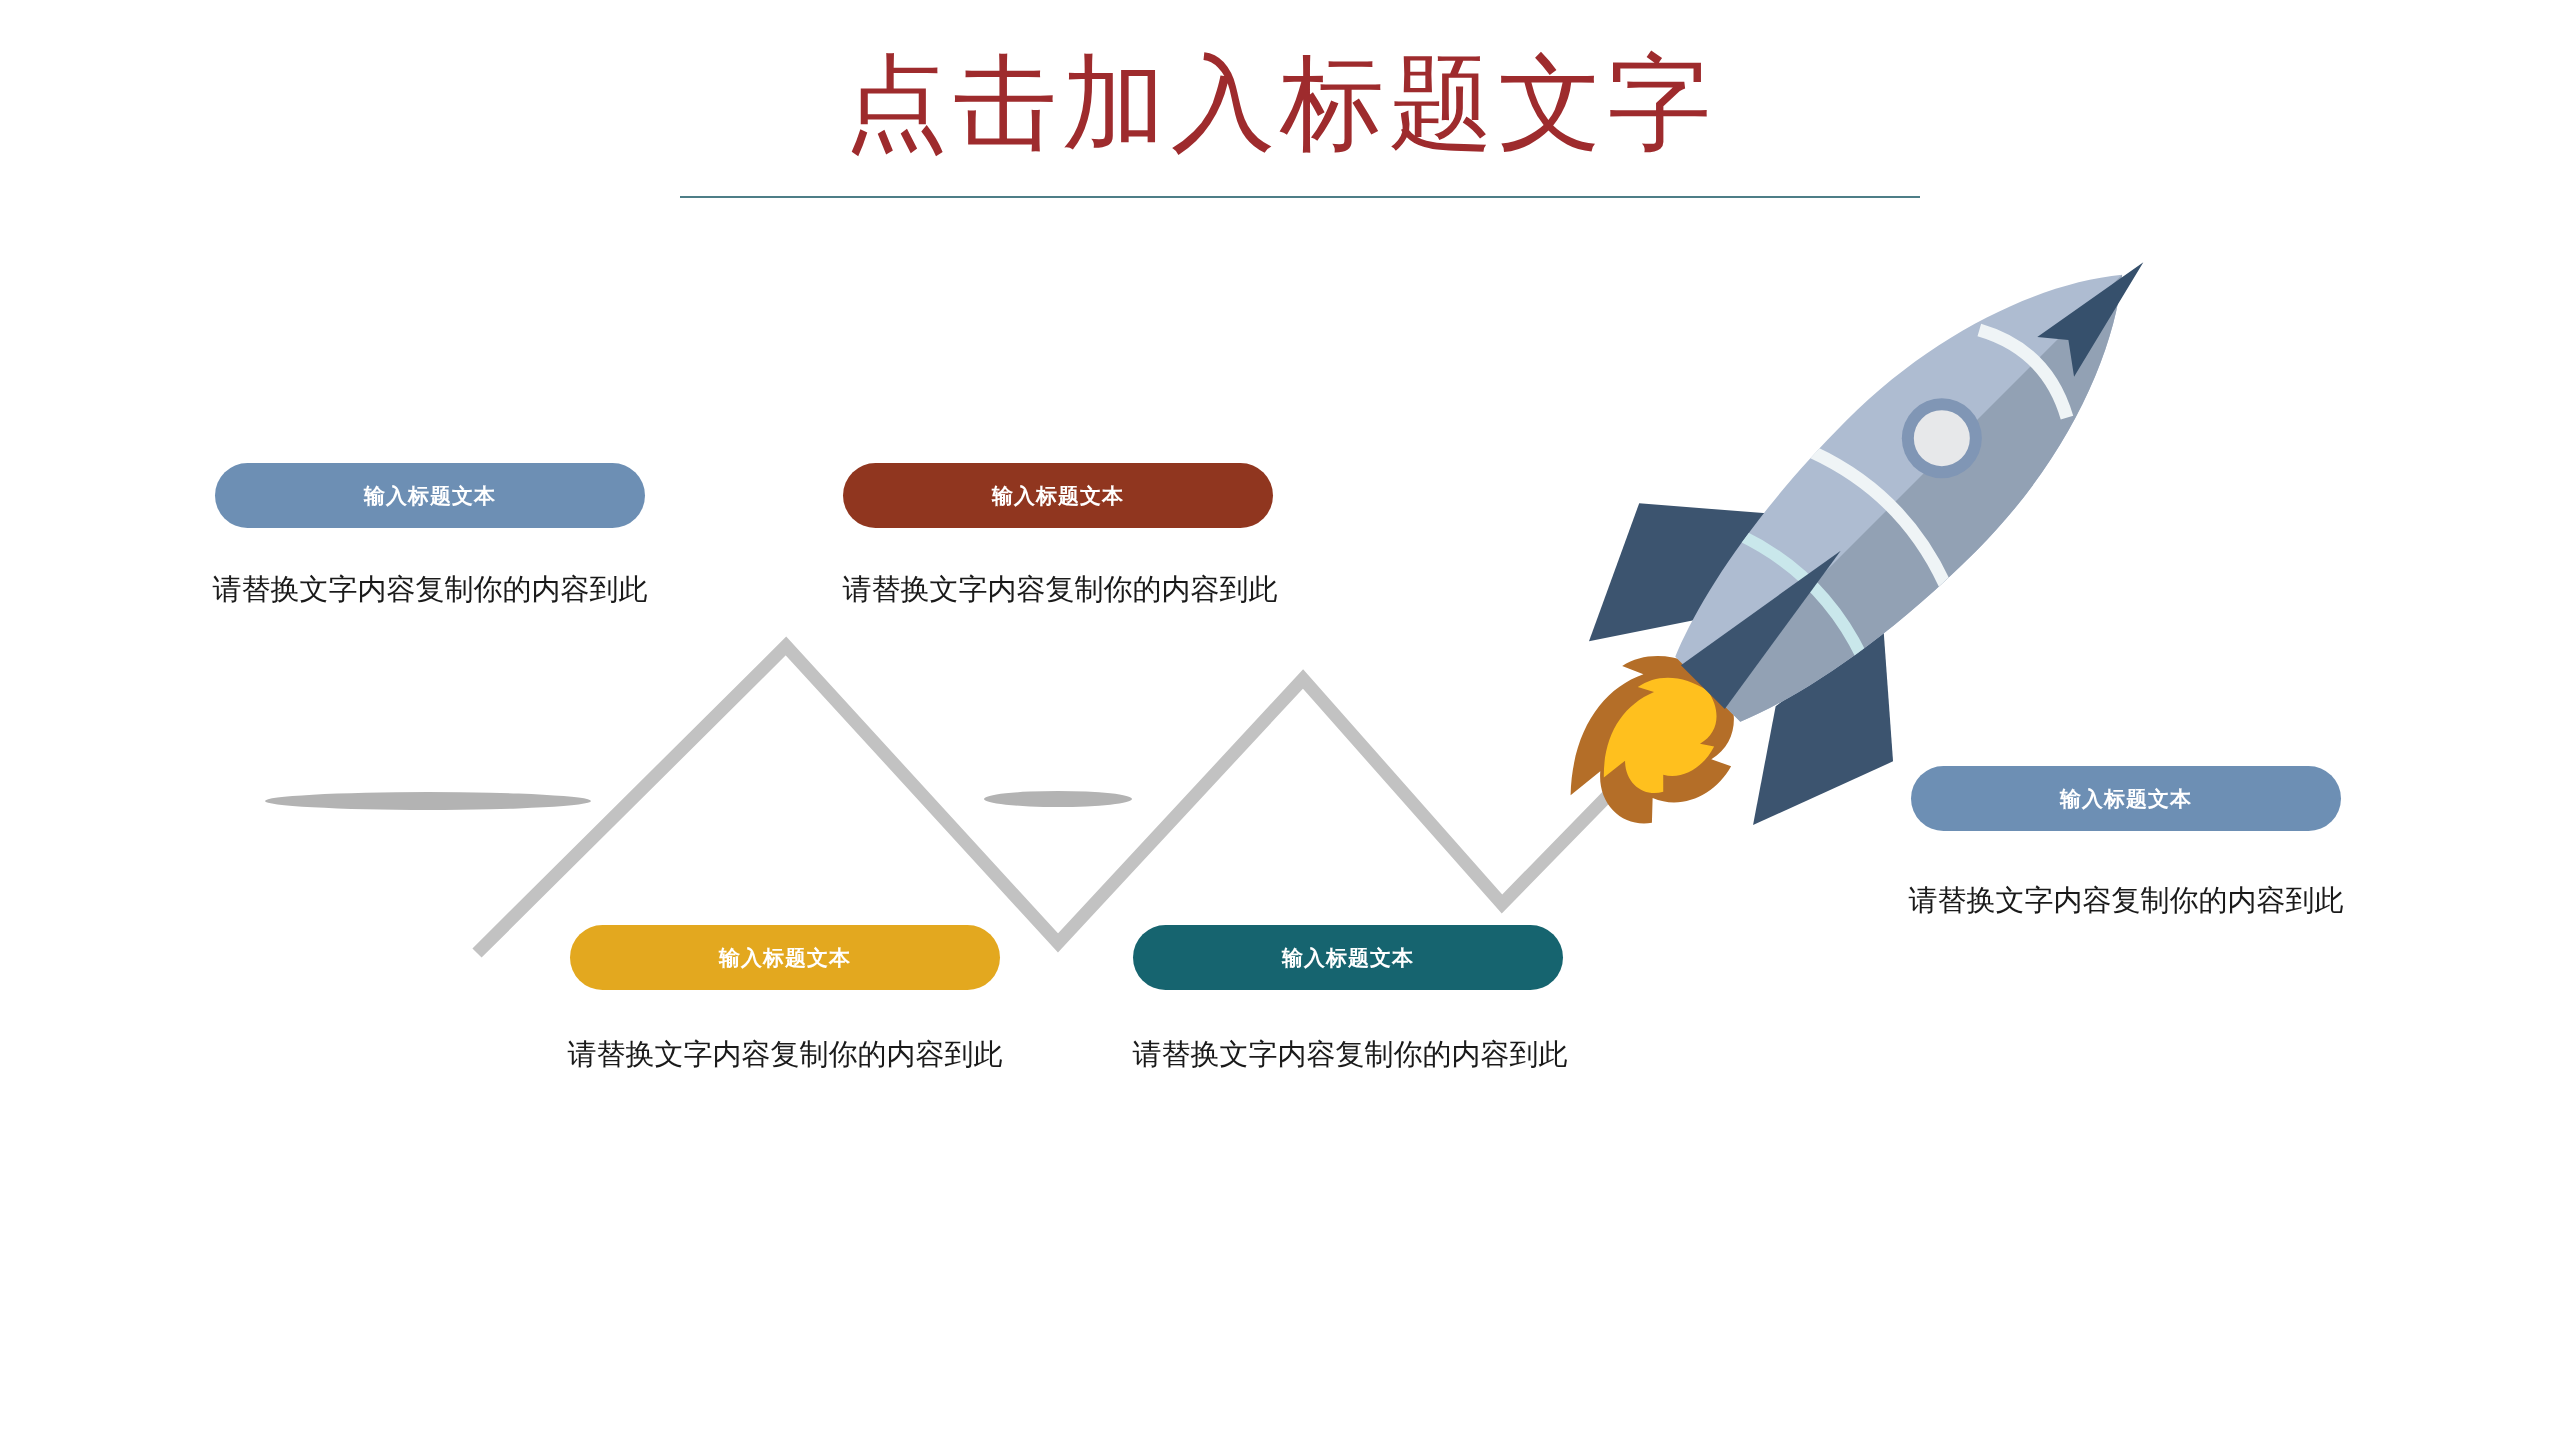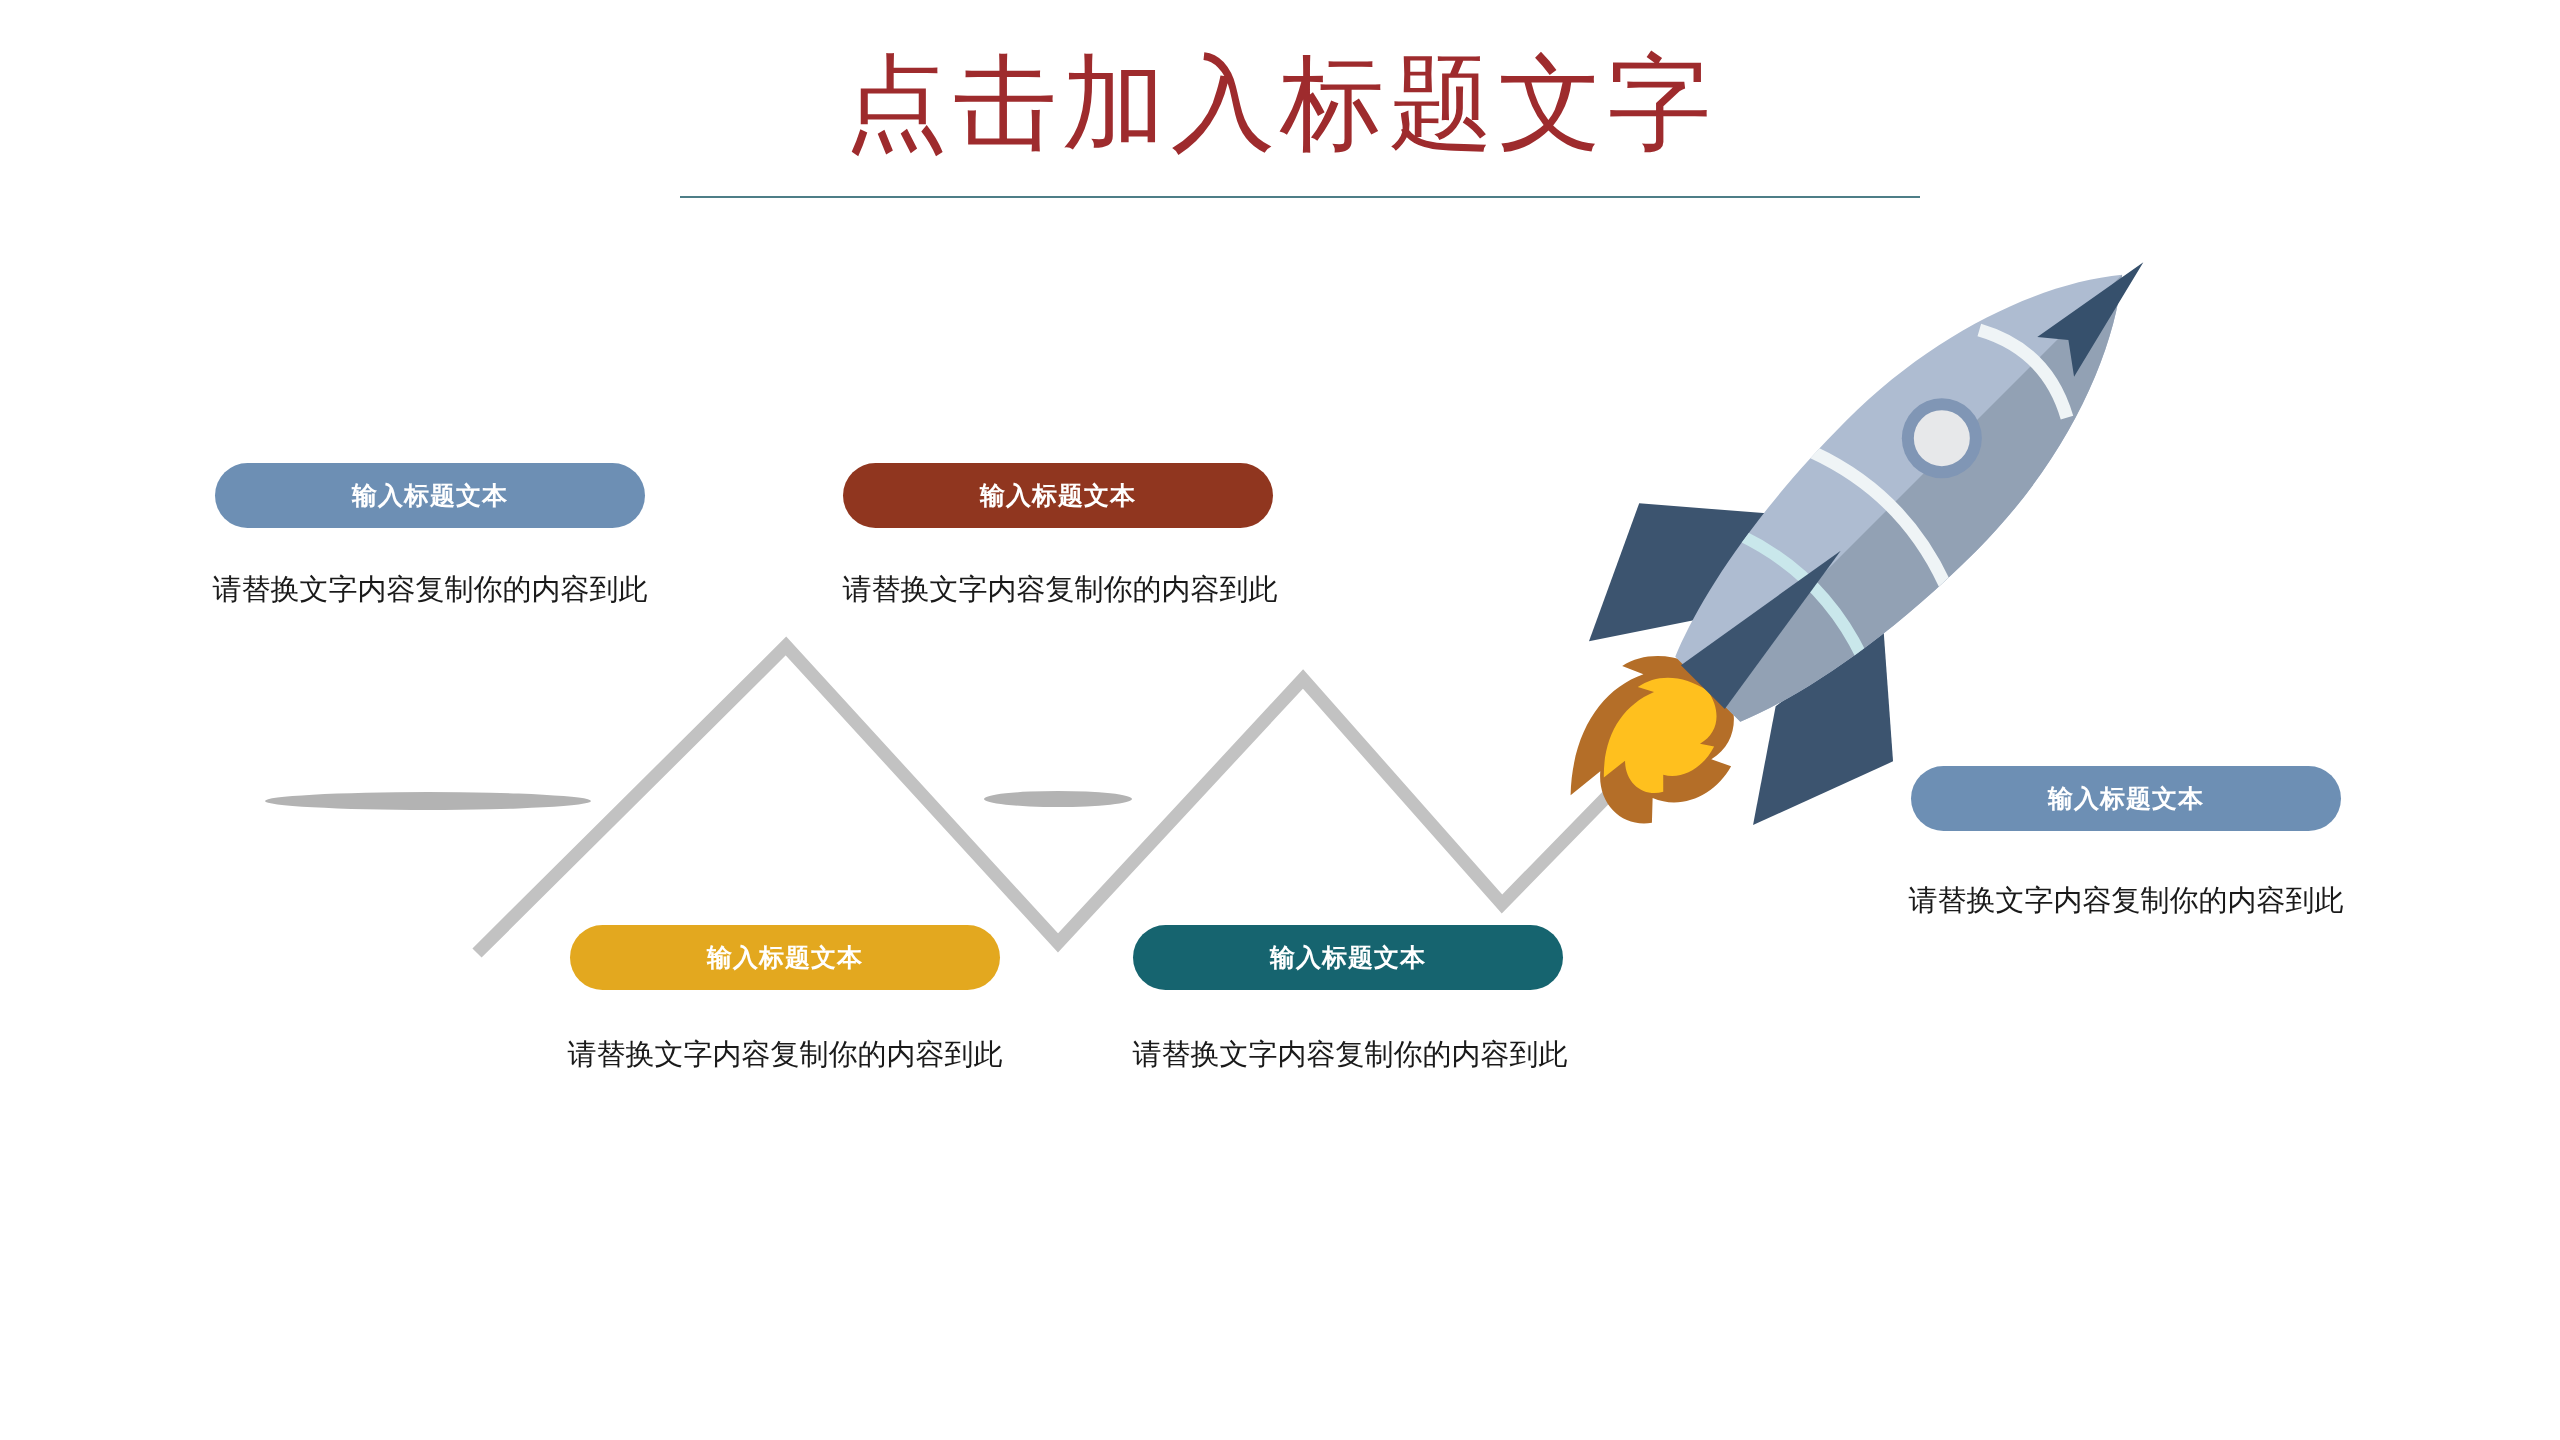--- a/index.html
+++ b/index.html
@@ -35,21 +35,21 @@
     position: absolute;
     left: 0; top: 0;
     width: 2560px; height: 1440px;
   }
   .pill {
     position: absolute;
     width: 430px; height: 65px;
     border-radius: 33px;
     display: flex; align-items: center; justify-content: center;
     color: #ffffff;
-    font-size: 25px;
+    font-size: 21px;
     font-weight: bold;
     letter-spacing: 1px;
     white-space: nowrap;
   }
   .pill-1 { left: 215px;  top: 463px; }
   .pill-2 { left: 843px;  top: 463px; }
   .pill-3 { left: 570px;  top: 925px; }
   .pill-4 { left: 1133px; top: 925px; }
   .pill-5 { left: 1911px; top: 766px; }
   .desc {

